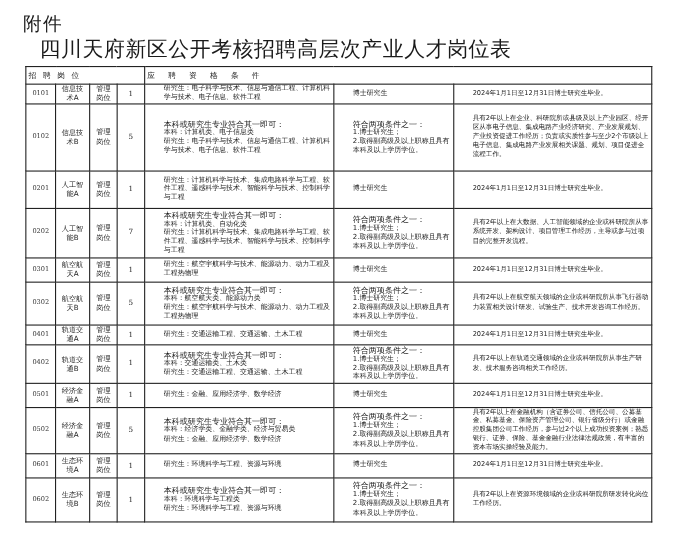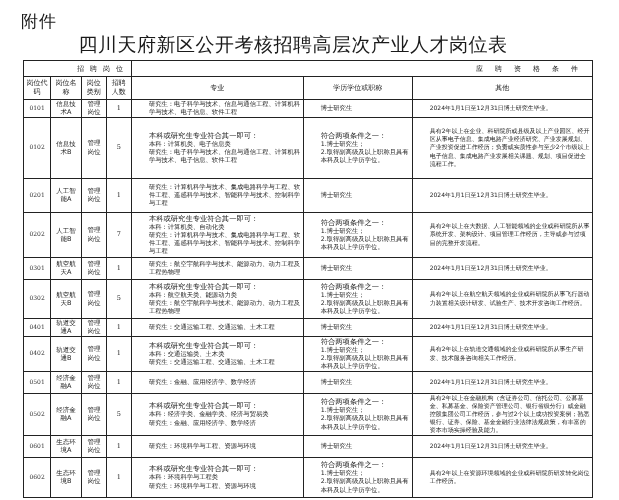--- a/index.html
+++ b/index.html
@@ -1,21 +1,21 @@
 <!DOCTYPE html>
 <html><head>
 <meta charset="utf-8">
 <style>
   html, body { margin:0; padding:0; background:#ffffff; }
   body { width:619px; height:500px; overflow:hidden; position:relative; font-family:"DejaVu Sans", sans-serif; color:#1a1a1a; }
   .attach { position:absolute; left:21px; top:10px; font-size:17px; letter-spacing:1px;text-align:center; }
-  .title { position:absolute; left:0; width:522px; top:32px; text-align:center; font-size:19px; letter-spacing:0.5px; padding-left:64px; box-sizing:border-box; }
+  .title { position:absolute; left:0; width:522px; top:32px; font-size:19px; letter-spacing:0.5px; padding-left:36px; box-sizing:border-box; }
   table { position:absolute; left:23px; top:60px; border-collapse:collapse; table-layout:fixed; width:570px; }
   td, th { border:1px solid #222; padding:0 2px; font-weight:normal; overflow:hidden; vertical-align:middle; }
-  .h1 { height:16px; font-size:7px; letter-spacing:6px; text-align:right;margin-top:16px; }
+  .h1 { height:16px; font-size:7px; letter-spacing:6px; text-align:left;margin-top:16px; }
   .h2 th { height:22px; font-size:7px; text-align:center; line-height:9px; }
   td { font-size:6.3px; line-height:8.3px; }
   td.code { font-family:"DejaVu Serif", serif; font-size:6px; text-align:center; color:#333; }
   td.name { text-align:center; font-size:6.5px; line-height:8px; }
   td.type { font-size:6.5px; text-align:left; padding-left:6px; }
   td.num { font-family:"DejaVu Serif", serif; text-align:center; font-size:6.5px; }
   td.major, td.edu, td.other { padding-left:17px; }
   .lead { font-size:7.3px; line-height:9px; display:block; }
   .line { display:block; }
   td.other { font-size:6px; line-height:8.2px; }
@@ -33,29 +33,20 @@
       <col style="width:24px">
       <col style="width:24px">
     <col style="width:164px">
       <col style="width:104px">
       <col style="width:172px">
   </colgroup>
   <thead>
     <tr class="h1">
       <th colspan="4">招聘岗位</th>
       <th colspan="3" style="letter-spacing:12px">应聘资格条件</th>
-    </tr>
-    <tr class="h2">
-      <th>岗位代码</th>
-      <th>岗位名称</th>
-      <th>岗位类别</th>
-      <th>招聘人数</th>
-      <th>专业</th>
-      <th>学历学位或职称</th>
-      <th>其他</th>
     </tr>
   </thead>
   <tbody id="tbody">
       <tr style="height: 15px;">
     <td class="code">0101</td>
     <td class="name">信息技术A</td>
     <td class="type">管理岗位</td>
     <td class="num">1</td>
     <td class="major"><span><span class="line">研究生：电子科学与技术、信息与通信工程、计算机科学与技术、电子信息、软件工程</span></span></td>
     <td class="edu"><span><span class="line">博士研究生</span></span></td>

